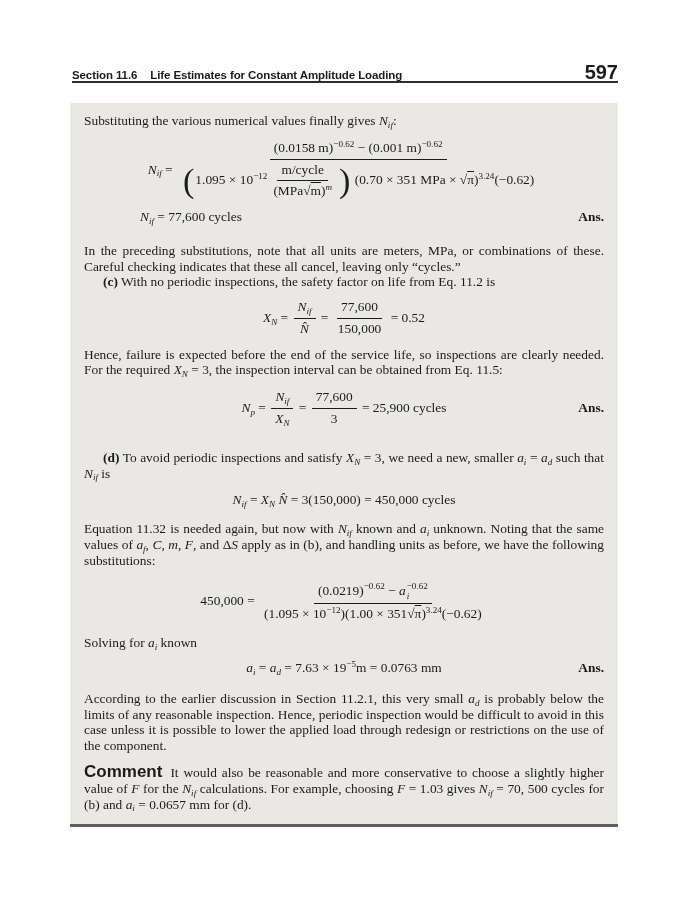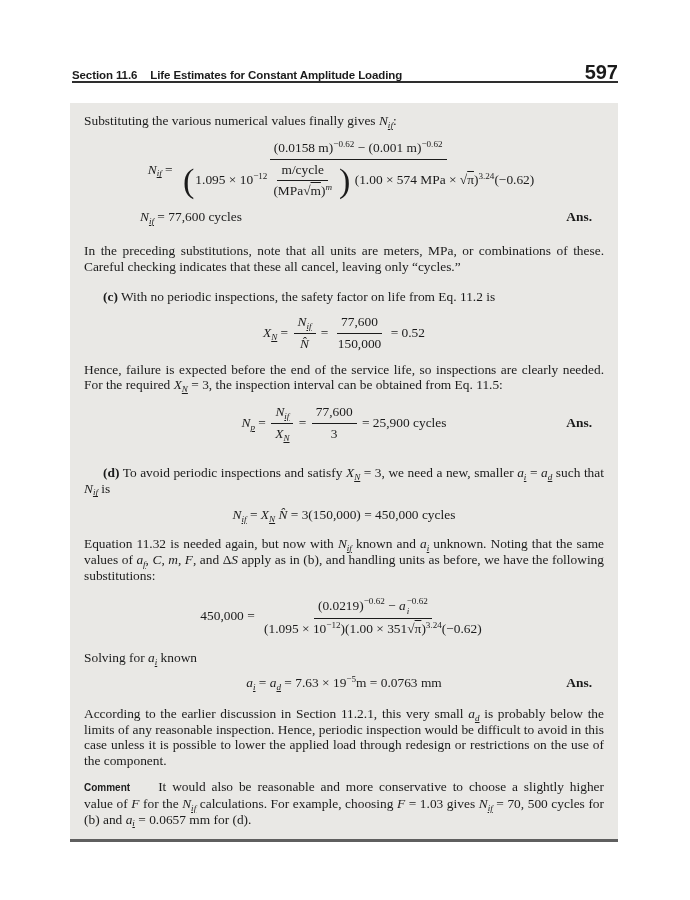--- a/index.html
+++ b/index.html
@@ -14,46 +14,46 @@
   .hdr-sec { font-size:11.5px; margin-right:13px; letter-spacing:-0.1px; }
   .hdr-title { font-size:11.5px; letter-spacing:-0.1px; }
   .hdr-page { font-size:20px; line-height:1; }
   .hdr-rule { position:absolute; top:81px; left:72px; width:546px; height:2px; background:#2e2e2e; }
 
   
   .box { position:absolute; top:103px; left:70px; width:548px; min-height:701px;
          background:#e9e8e5; border-bottom:3px solid #5f5f5f; padding:10px 14px 12px; }
 
   .para { margin:0; text-align:justify; line-height:15.8px; }
-  .ind  { text-indent:19px;margin-top:15px; }
+  .ind  { text-indent:19px; }
   .mt   { margin-top:10px; }
 
   .eqline { position:relative; display:flex; align-items:center; line-height:1.25; }
   .center { justify-content:center; }
   .indent { padding-left:56px; }
-  .ans { position:absolute; right:12px; font-weight:bold;margin-left:17px; }
+  .ans { position:absolute; right:0; font-weight:bold;margin-left:17px; }
 
   .eq { display:inline-flex; align-items:center; }
   .eqtext { white-space:pre; }
   .prun { white-space:pre; display:inline-block; }
 
   .frac { display:inline-flex; flex-direction:column; align-items:center; margin:0 2px; }
   .fnum { display:inline-flex; align-items:center; justify-content:flex-start;
           padding:0 4px 2px; border-bottom:1.3px solid #1b1b1b; }
   .fden { display:inline-flex; align-items:center; justify-content:center; padding:2px 4px 0; }
 
   .grp, .grpin { display:inline-flex; align-items:center; }
   .bigp { font-size:255%; line-height:0.8; padding:0 1px; font-weight:400; }
 
   sup, sub { line-height:0; font-size:68%; vertical-align:baseline; position:relative; }
   sup { top:-0.58em; }
-  sub { top:0.32em;text-decoration:underline; }
+  sub { top:0.32em; }
   .it { font-style:italic; }
   .bd { font-weight:bold; }
-  .bsans { font-family:"Liberation Sans", sans-serif; font-weight:bold; font-size:10px; margin-right:28px; }
+  .bsans { font-family:"Liberation Sans", sans-serif; font-weight:bold; font-size:17px; margin-right:8px; }
   .sqrt { white-space:pre; }
   .ovl { text-decoration:overline; }
   .stack { display:inline-flex; flex-direction:column; align-items:flex-start;
            font-size:68%; line-height:1.15; vertical-align:middle; margin-left:1px; }
   .stk-sub { font-style:italic; }
 
   
   .eq1line { margin:11px 0 9px; }
   .eq1res  { margin:3px 0 17px; }
   .eq2line { margin:9px 0 9px; }
@@ -95,21 +95,21 @@
                     <span class="fnum">
                       <span class="prun"><span>m/cycle</span></span>
                     </span>
                     <span class="fden">
                       <span class="prun"><span>(MPa</span><span class="sqrt">√<span class="ovl">m</span></span><span>)</span><sup class="it">m</sup></span>
                     </span>
                   </span>
                 </span>
                 <span class="bigp">)</span>
               </span>
-              <span class="prun"><span> (1.00 × 574 MPa × </span><span class="sqrt">√<span class="ovl">π</span></span><span>)</span><sup>3.24</sup><span>(−0.62)</span></span>
+              <span class="prun"><span> (0.70 × 351 MPa × </span><span class="sqrt">√<span class="ovl">π</span></span><span>)</span><sup>3.24</sup><span>(−0.62)</span></span>
             </span>
           </span>
         </span>
     </div>
 
     <div class="eqline indent eq1res">
       <span class="eqtext"><span class="it">N</span><sub class="it">if</sub><span> = 77,600 cycles</span></span>
       <span class="ans">Ans.</span>
     </div>
 

